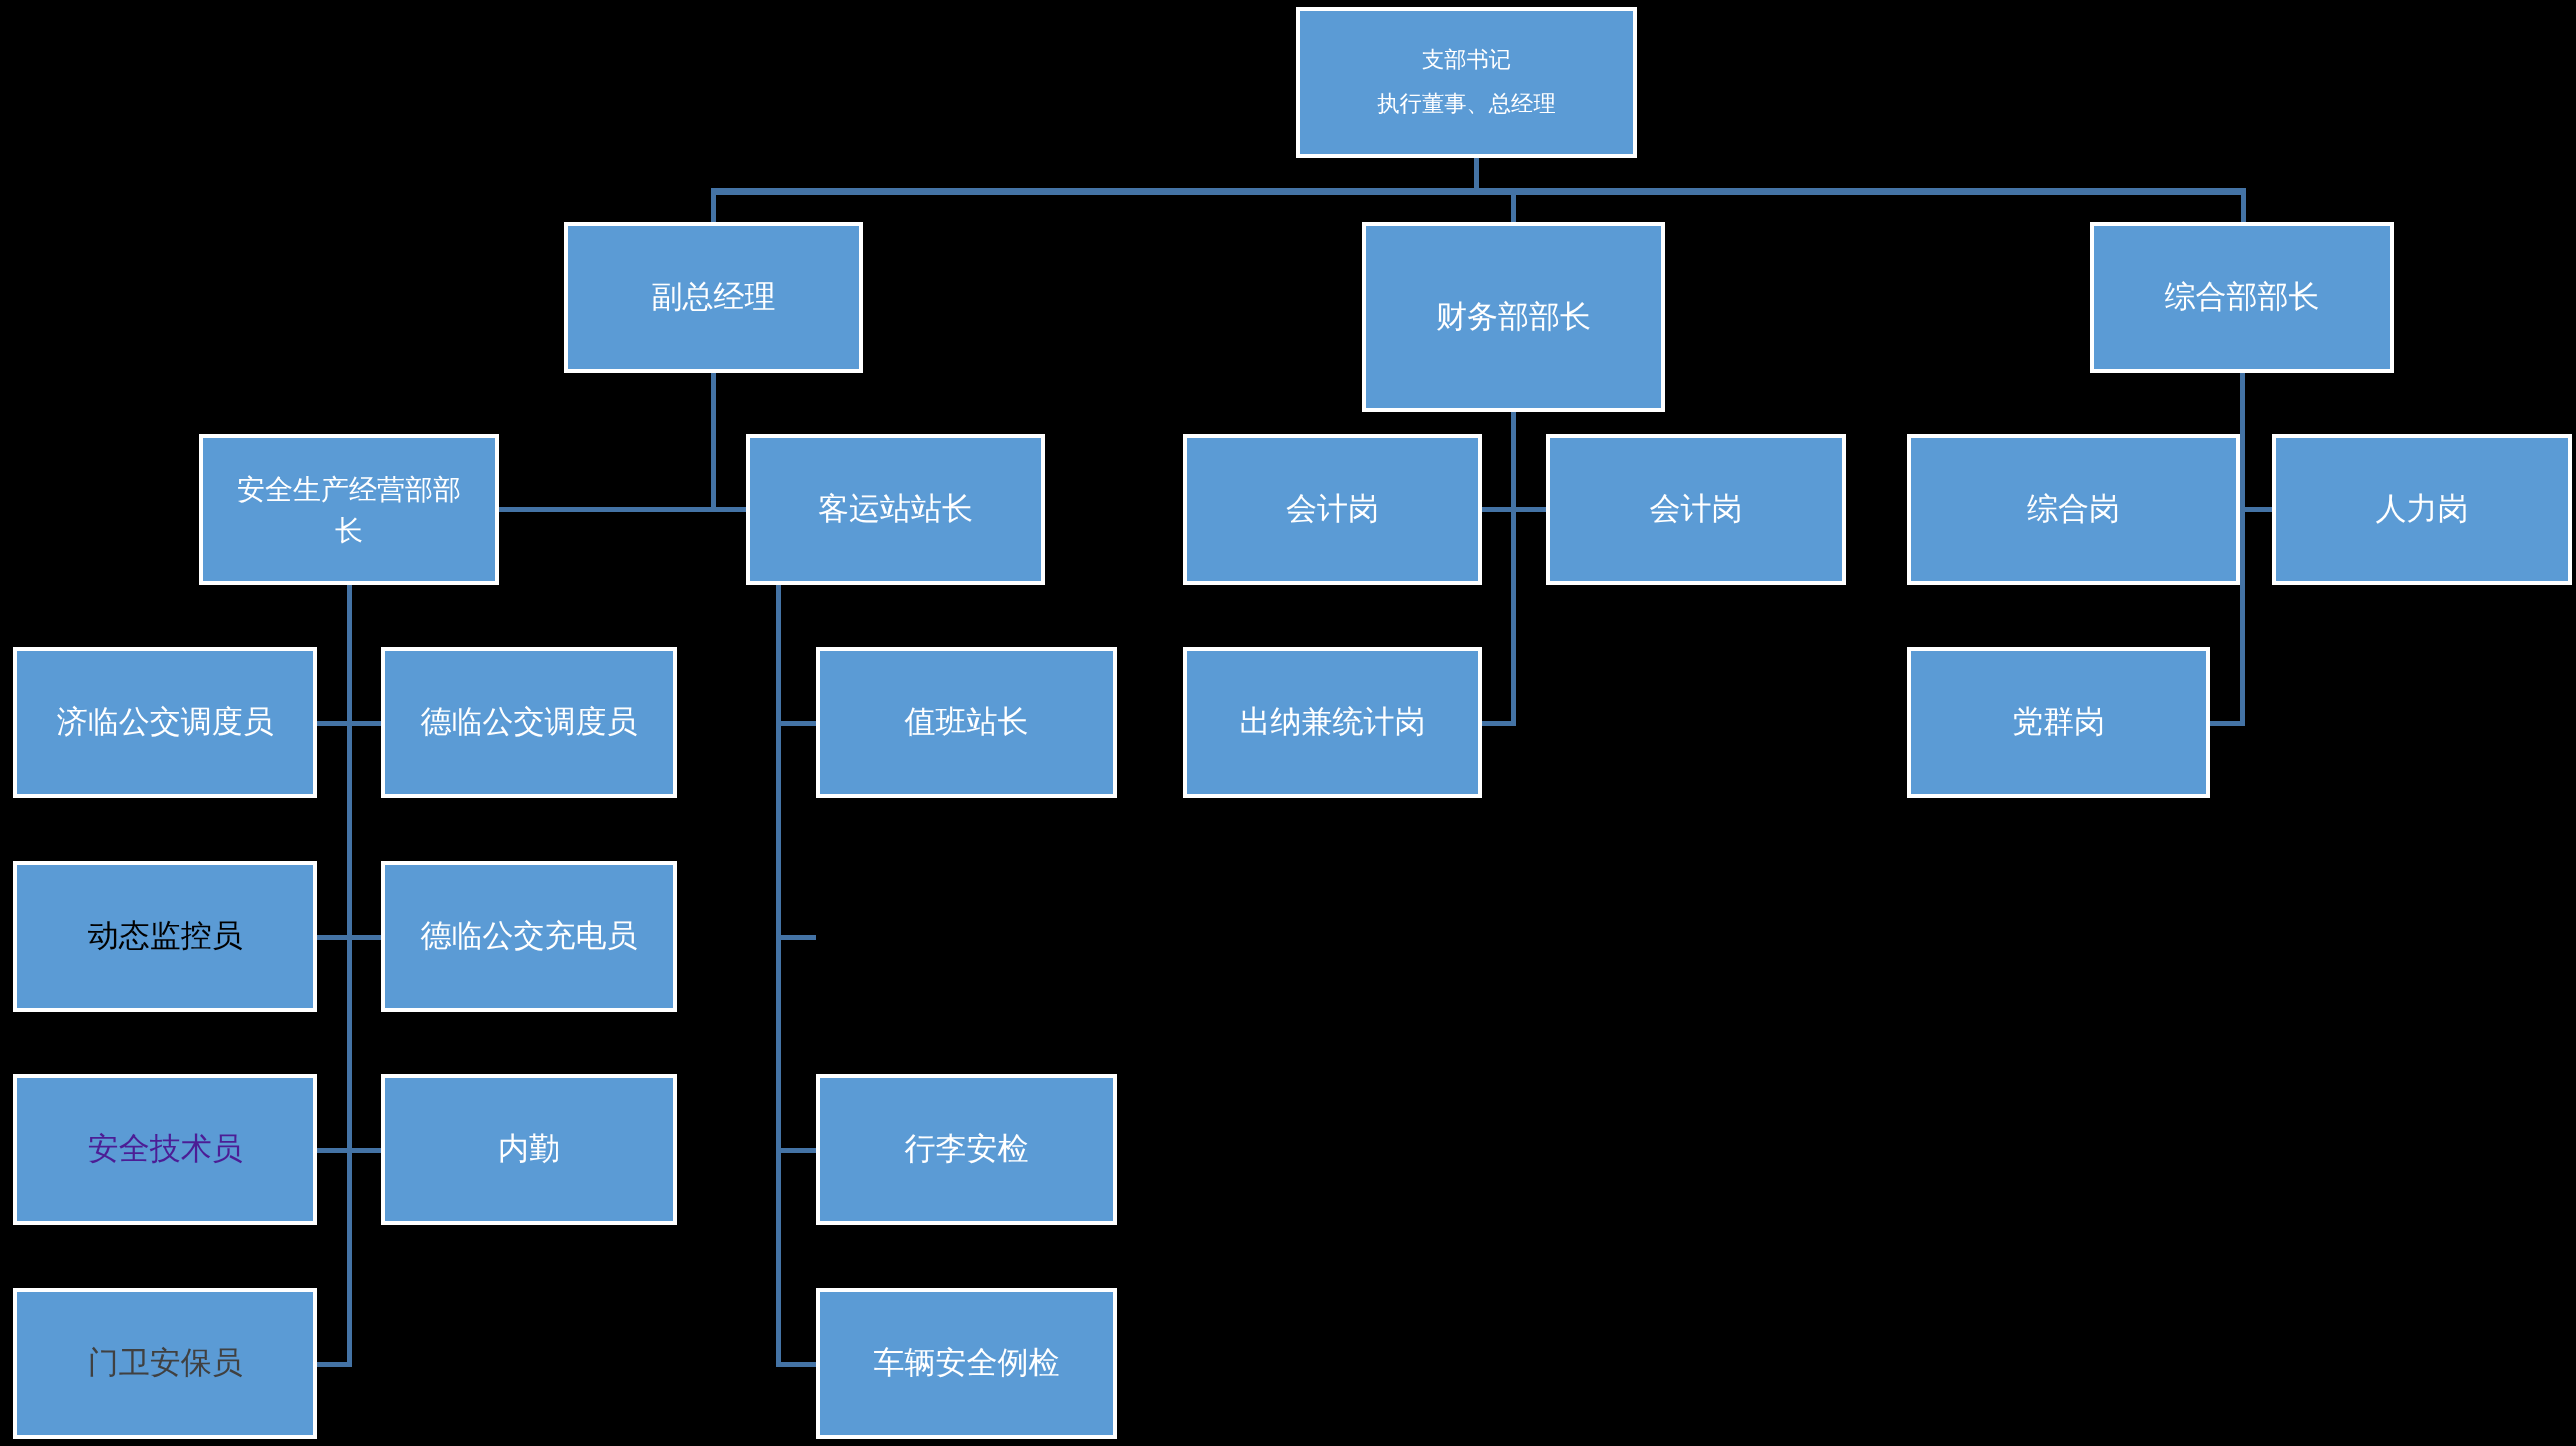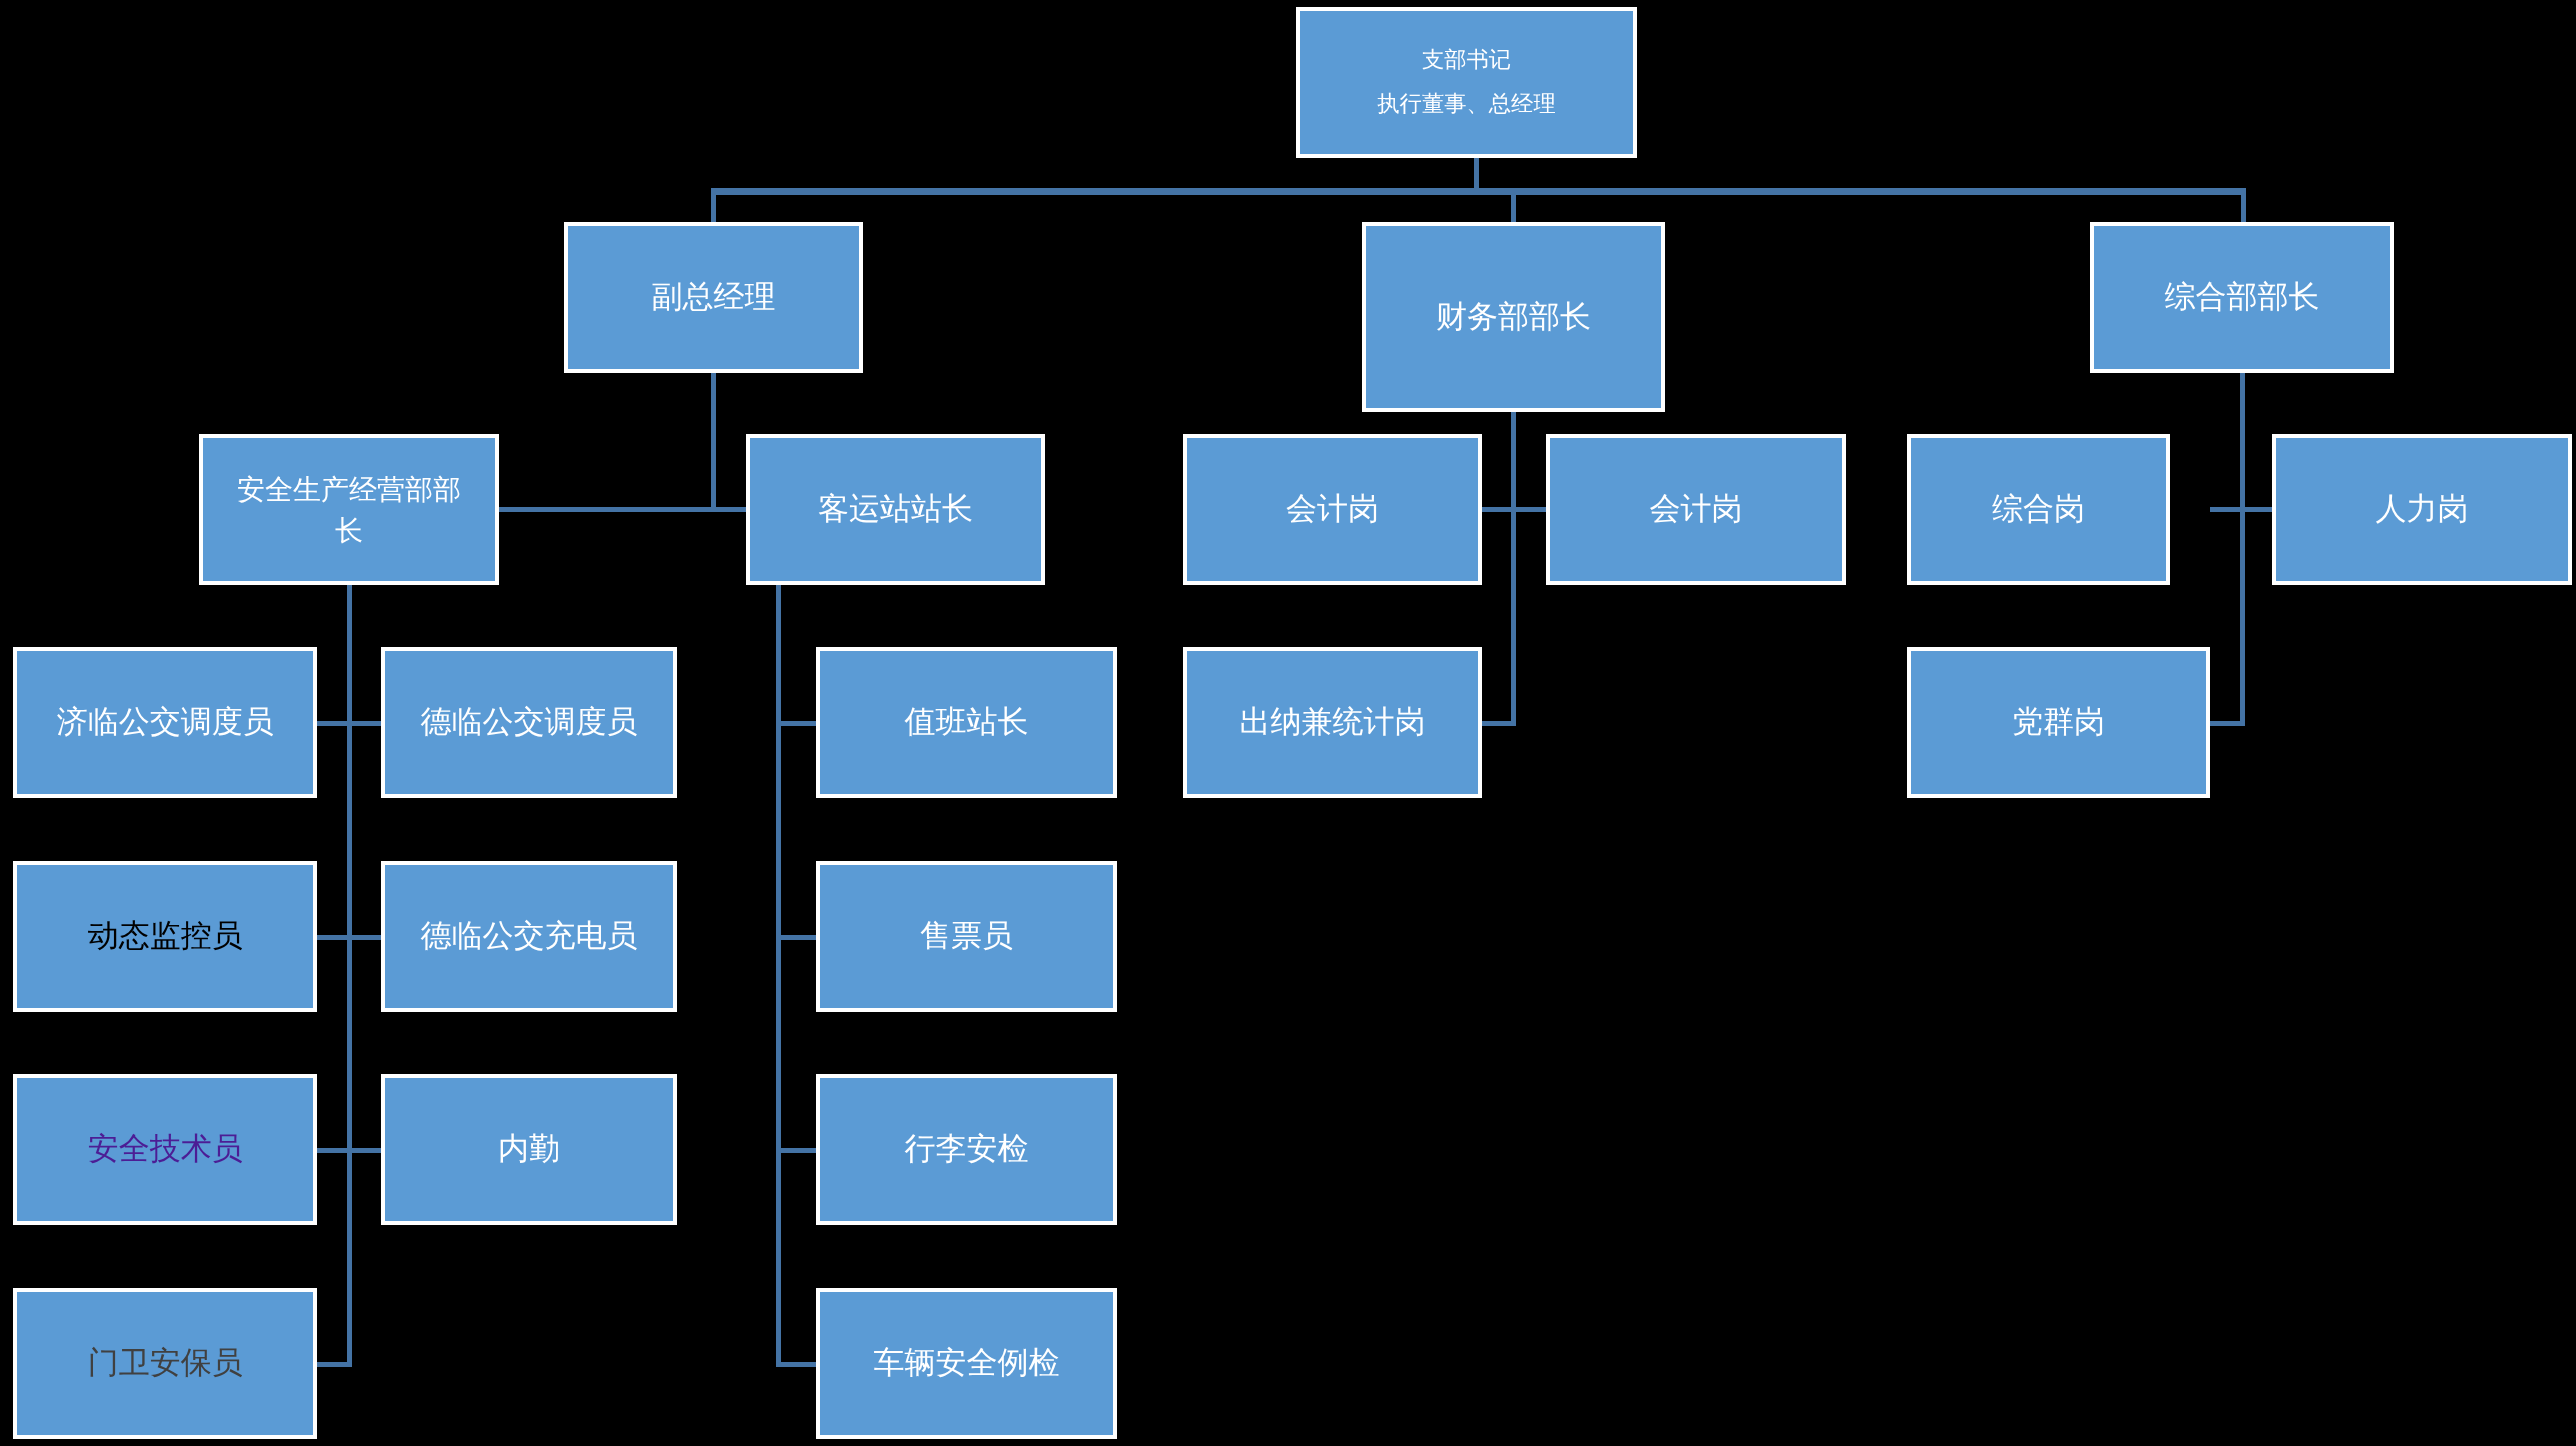--- a/index.html
+++ b/index.html
@@ -67,21 +67,21 @@
     </div>
     <div class="node" style="left: 746px; top: 434px; width: 299px; height: 151px; background: rgb(91, 155, 213); border-color: rgb(255, 255, 255); color: rgb(255, 255, 255); font-size: 31px; line-height: 1.3;">
       <div class="node-line">客运站站长</div>
     </div>
     <div class="node" style="left: 1183px; top: 434px; width: 299px; height: 151px; background: rgb(91, 155, 213); border-color: rgb(255, 255, 255); color: rgb(255, 255, 255); font-size: 31px; line-height: 1.3;">
       <div class="node-line">会计岗</div>
     </div>
     <div class="node" style="left: 1546px; top: 434px; width: 300px; height: 151px; background: rgb(91, 155, 213); border-color: rgb(255, 255, 255); color: rgb(255, 255, 255); font-size: 31px; line-height: 1.3;">
       <div class="node-line">会计岗</div>
     </div>
-    <div class="node" style="left: 1907px; top: 434px; width: 263px; height: 151px; background: rgb(91, 155, 213); border-color: rgb(255, 255, 255); color: rgb(255, 255, 255); font-size: 31px; line-height: 1.3;">
+    <div class="node" style="left: 1907px; top: 434px; width: 333px; height: 151px; background: rgb(91, 155, 213); border-color: rgb(255, 255, 255); color: rgb(255, 255, 255); font-size: 31px; line-height: 1.3;">
       <div class="node-line">综合岗</div>
     </div>
     <div class="node" style="left: 2272px; top: 434px; width: 300px; height: 151px; background: rgb(91, 155, 213); border-color: rgb(255, 255, 255); color: rgb(255, 255, 255); font-size: 31px; line-height: 1.3;">
       <div class="node-line">人力岗</div>
     </div>
     <div class="node" style="left: 13.2px; top: 647px; width: 304px; height: 151px; background: rgb(91, 155, 213); border-color: rgb(255, 255, 255); color: rgb(255, 255, 255); font-size: 31px; line-height: 1.3;">
       <div class="node-line">济临公交调度员</div>
     </div>
     <div class="node" style="left: 381px; top: 647px; width: 296px; height: 151px; background: rgb(91, 155, 213); border-color: rgb(255, 255, 255); color: rgb(255, 255, 255); font-size: 31px; line-height: 1.3;">
       <div class="node-line">德临公交调度员</div>
@@ -94,23 +94,20 @@
     </div>
     <div class="node" style="left: 1907px; top: 647px; width: 303px; height: 151px; background: rgb(91, 155, 213); border-color: rgb(255, 255, 255); color: rgb(255, 255, 255); font-size: 31px; line-height: 1.3;">
       <div class="node-line">党群岗</div>
     </div>
     <div class="node" style="left: 13.2px; top: 861px; width: 304px; height: 151px; background: rgb(91, 155, 213); border-color: rgb(255, 255, 255); color: #000000; font-size: 31px; line-height: 1.3;">
       <div class="node-line">动态监控员</div>
     </div>
     <div class="node" style="left: 381px; top: 861px; width: 296px; height: 151px; background: rgb(91, 155, 213); border-color: rgb(255, 255, 255); color: rgb(255, 255, 255); font-size: 31px; line-height: 1.3;">
       <div class="node-line">德临公交充电员</div>
     </div>
-    <div class="node" style="left: 816px; top: 861px; width: 301px; height: 151px; background: rgb(91, 155, 213); border-color: rgb(255, 255, 255); color: rgb(255, 255, 255); font-size: 31px; line-height: 1.3;">
-      <div class="node-line">售票员</div>
-    </div>
     <div class="node" style="left: 13.2px; top: 1074px; width: 304px; height: 151px; background: rgb(91, 155, 213); border-color: rgb(255, 255, 255); color: #4c1d95; font-size: 31px; line-height: 1.3;">
       <div class="node-line">安全技术员</div>
     </div>
     <div class="node" style="left: 381px; top: 1074px; width: 296px; height: 151px; background: rgb(91, 155, 213); border-color: rgb(255, 255, 255); color: rgb(255, 255, 255); font-size: 31px; line-height: 1.3;">
       <div class="node-line">内勤</div>
     </div>
     <div class="node" style="left: 816px; top: 1074px; width: 301px; height: 151px; background: rgb(91, 155, 213); border-color: rgb(255, 255, 255); color: rgb(255, 255, 255); font-size: 31px; line-height: 1.3;">
       <div class="node-line">行李安检</div>
     </div>
     <div class="node" style="left: 13.2px; top: 1288px; width: 304px; height: 151px; background: rgb(91, 155, 213); border-color: rgb(255, 255, 255); color: #404040; font-size: 31px; line-height: 1.3;">

